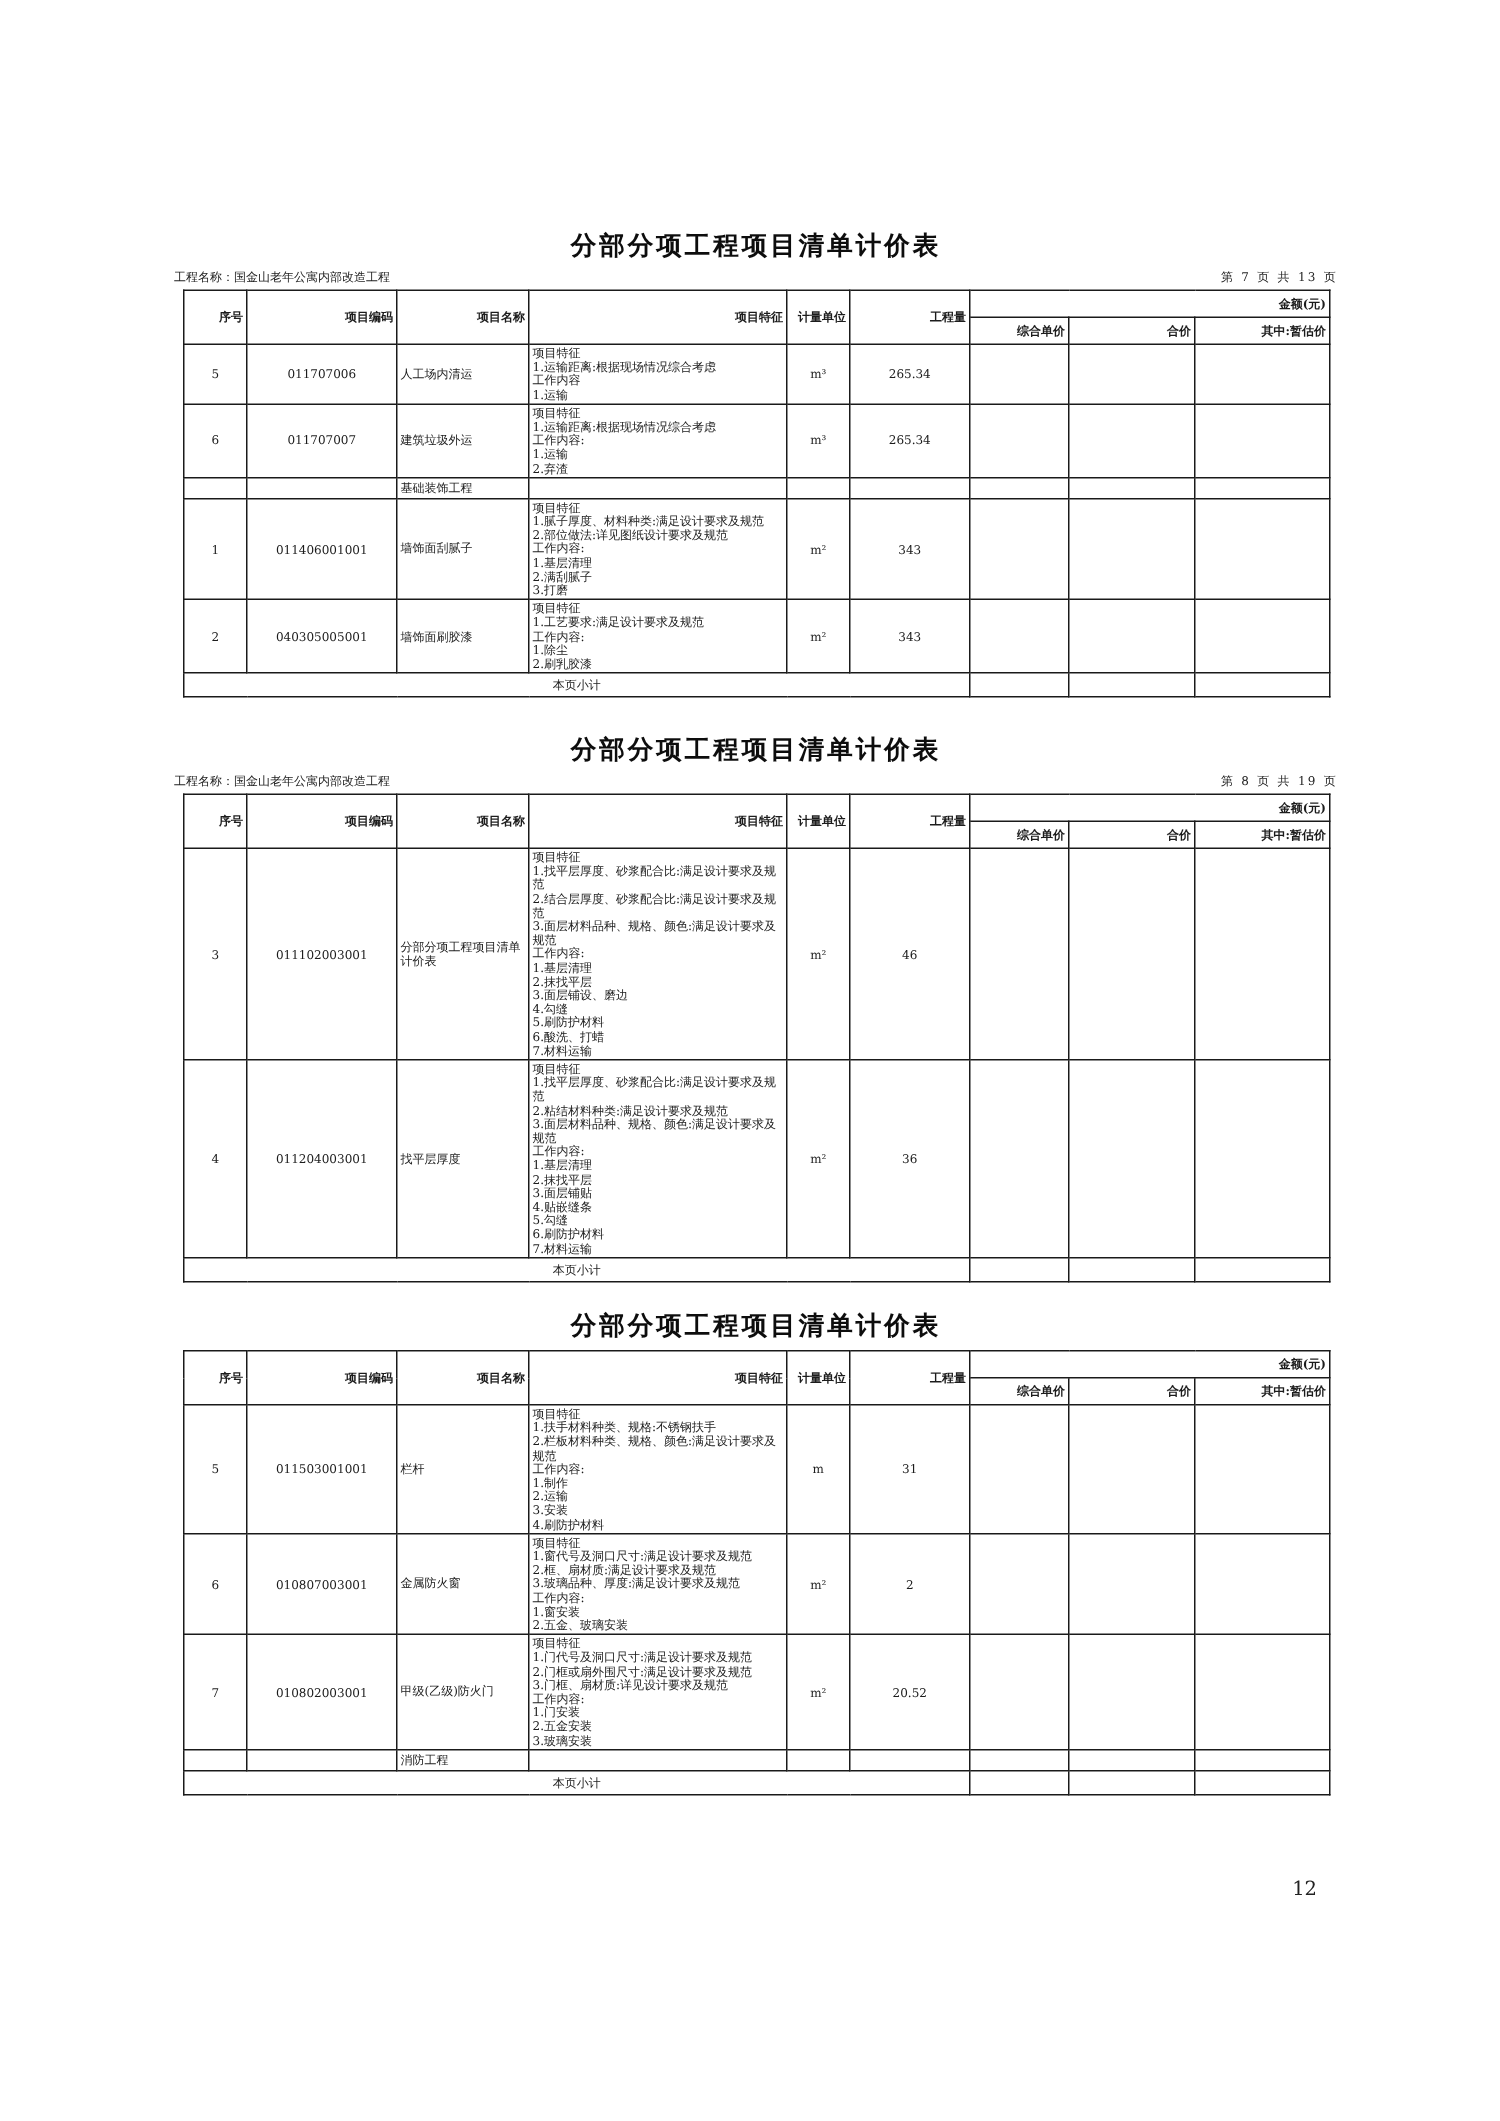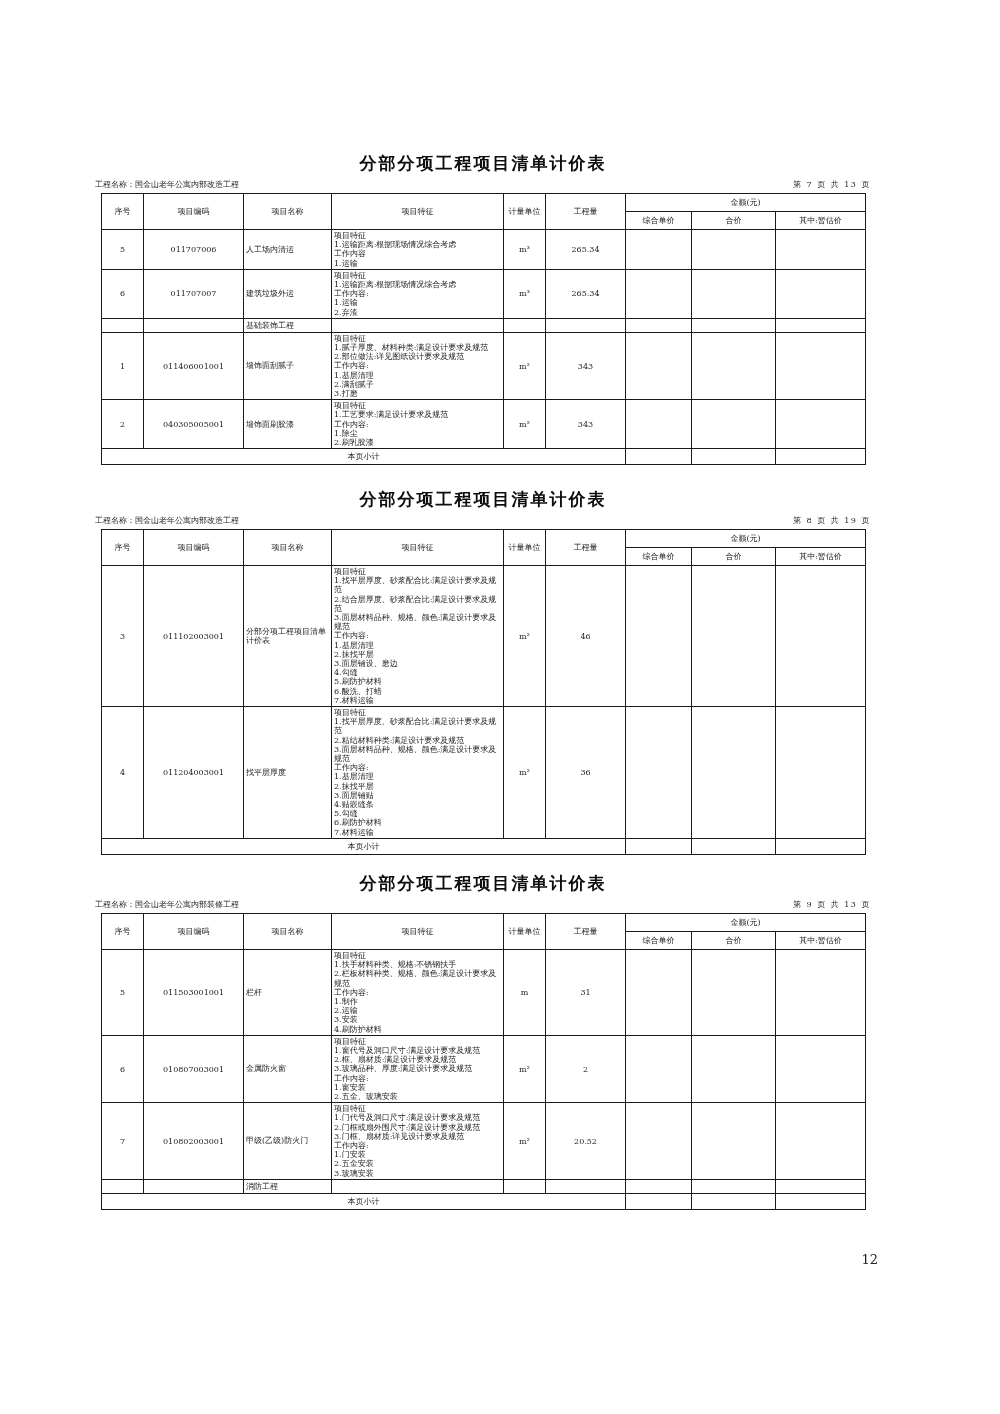--- a/index.html
+++ b/index.html
@@ -3,21 +3,21 @@
 <meta charset="utf-8">
 <style>
   html,body{margin:0;padding:0;}
   body{
     width:1000px;height:1414px;
     background:#ffffff;
     position:relative;
     font-family:"DejaVu Serif","Liberation Serif",serif;
     color:#111;
   }
-  .block{position:absolute;left:93px;width:780px;}
+  .block{position:absolute;left:114px;width:780px;}
   .title{
     text-align:center;
     font-family:"DejaVu Sans","Liberation Sans",sans-serif;
     font-weight:bold;
     font-size:17px;
     letter-spacing:2px;
     margin:0 0 5px 0;
     color:#0d0d0d;
   }
   .meta{
@@ -34,21 +34,21 @@
     border:1.5px solid #1a1a1a;
   }
   table.sheet th, table.sheet td{
     border:1px solid #1a1a1a;
     font-size:8px;
     padding:1px 2px;
     overflow:hidden;
     color:#1c1c1c;
   }
   table.sheet th{
-    font-weight:normal;text-align:center;vertical-align:middle;
+    font-weight:bold;text-align:right;vertical-align:middle;
     font-size:8px;height:15px;
   }
   td.c{text-align:center;vertical-align:middle;}
   td.name{font-size:8px;vertical-align:middle;text-align:left;line-height:9.5px;}
   td.desc{
     font-size:7.5px;line-height:9.2px;
     vertical-align:top;text-align:left;
     white-space:pre-line;
   }
   tr.sectionrow td{height:11px;font-size:8px;}
@@ -262,24 +262,20 @@
           <td class="c"></td>
           <td class="c"></td>
           <td class="c"></td>
         </tr>
       </tbody>
   </table>
 </section>
 
 <section class="block" style="top:872px">
   <h1 class="title">分部分项工程项目清单计价表</h1>
-  <div class="meta">
-    <span>工程名称：国金山老年公寓内部装修工程</span>
-    <span class="pageinfo">第 9 页  共 13 页</span>
-  </div>
   <table class="sheet">
     <colgroup>
       <col style="width:42px">
         <col style="width:100px">
         <col style="width:88px">
       <col style="width:172px">
         <col style="width:42px">
         <col style="width:80px">
       <col style="width:66px">
         <col style="width:84px">

